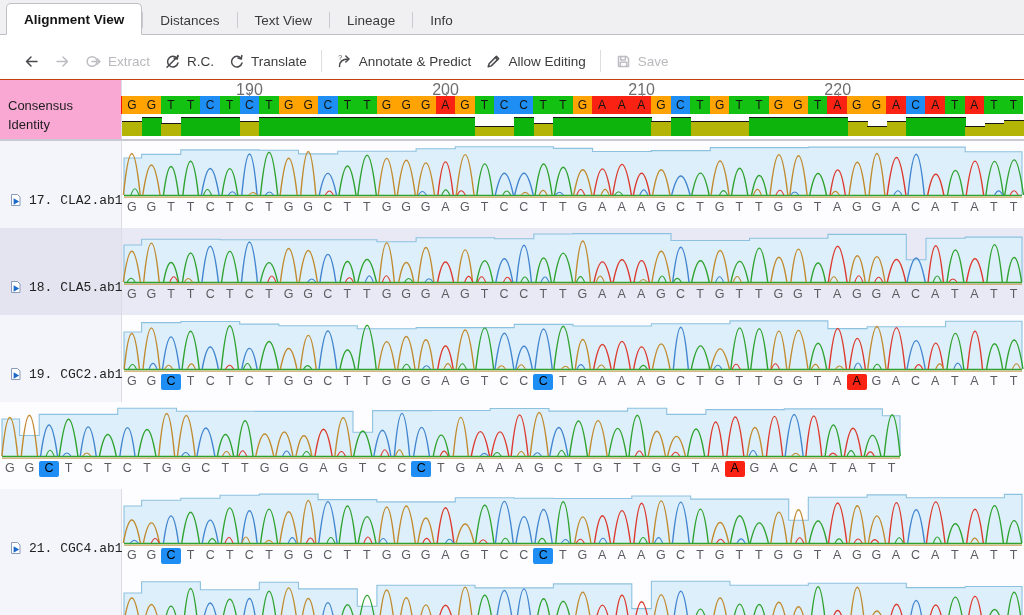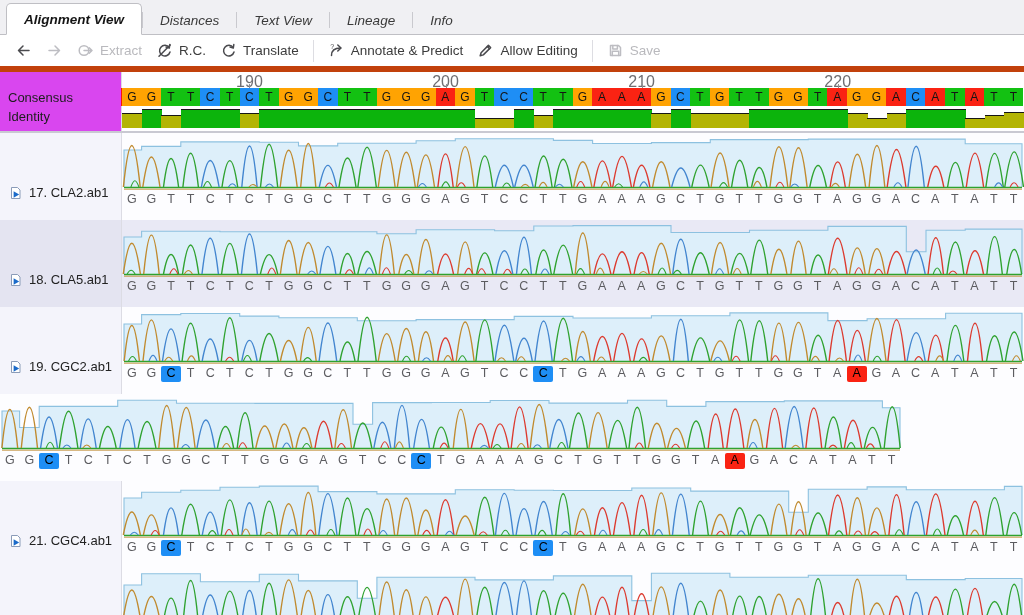--- a/index.html
+++ b/index.html
@@ -1,56 +1,56 @@
 <!DOCTYPE html>
 <html><head>
 <meta charset="utf-8">
 <style>
   html,body{margin:0;padding:0;background:#fff;}
   #app{width:1024px;height:615px;position:relative;overflow:hidden;background:#fff;
        font-family:"Liberation Sans",sans-serif;-webkit-user-select:none;user-select:none;}
 
   
   .tabstrip{height:35px;background:#f0f0f3;border-bottom:1px solid #bfbfc4;
-            display:flex;align-items:flex-end;padding-left:6px;box-sizing:border-box;font-style:italic;}
+            display:flex;align-items:flex-end;padding-left:6px;box-sizing:border-box;}
   .tab{height:27px;display:flex;align-items:center;padding:0 17px;font-size:13.5px;
        color:#3a3a3a;cursor:default;white-space:nowrap;}
   .tab.active{background:#fff;border:1px solid #bfbfc4;border-bottom:1px solid #fff;
        border-radius:5px 5px 0 0;font-weight:bold;color:#151515;height:30px;margin-bottom:-1px;}
   .tabsep{width:1px;height:16px;background:#c9c9ce;margin-bottom:6px;}
 
   
-  .toolbar{height:37px;background:#fff;border-bottom:6px solid #c2410c;display:flex;
-           align-items:center;padding:0 8px;box-sizing:border-box;}
+  .toolbar{height:37px;background:#fff;border-bottom:1px solid #c2410c;display:flex;
+           align-items:center;padding:0 16px;box-sizing:border-box;margin-top:8px;}
   .tbtn{display:flex;align-items:center;gap:6px;border:none;background:none;
         font-family:"Liberation Sans",sans-serif;font-size:13.5px;color:#3c3c3c;
         padding:4px 7px;cursor:pointer;white-space:nowrap;}
   .tbtn.disabled{color:#b9b9bd;cursor:default;}
   .tsep{width:1px;height:22px;background:#ddddE2;margin:0 7px;}
 
   
   .header{height:61px;display:flex;border-bottom:2px solid #c9c9d2;box-sizing:border-box;background:#fff;}
-  .hnames{width:122px;background:#d946ef;border-right:1px solid #dcdce4;box-sizing:border-box;
+  .hnames{width:122px;background:#f9a8d4;border-right:1px solid #dcdce4;box-sizing:border-box;
           padding:16px 0 14px 8px;font-size:13px;line-height:19px;color:#1d1d1d;}
   .hcontent{position:relative;width:902px;}
   .ruler{position:absolute;left:0;top:0;width:902px;height:15px;}
   .rlabel{position:absolute;top:1px;transform:translateX(-50%);font-size:16px;color:#6e6e72;}
   .rtick{position:absolute;top:12px;width:1px;height:4px;background:#8f8f94;}
   .consensus-strip{position:absolute;left:0;top:16px;height:18px;width:902px;display:flex;}
   .cbase{height:18px;line-height:18px;text-align:center;font-size:12px;color:#141414;
          box-sizing:border-box;flex:none;}
   .insert-marker{position:absolute;left:-1px;top:16px;width:2.5px;height:18px;background:#f8150a;}
   .identity-strip{position:absolute;left:0;top:35px;height:23px;width:902px;}
   .ibar{position:absolute;bottom:2px;border-top:1.5px solid #161616;box-sizing:border-box;}
 
   
   .row{display:flex;box-sizing:border-box;}
   .rowname{width:122px;border-right:1px solid #dcdce4;box-sizing:border-box;position:relative;}
-  .rowlabel{position:absolute;left:9px;top:52px;display:flex;align-items:center;gap:6px;
-            font-size:13px;color:#222;white-space:nowrap;}
+  .rowlabel{position:absolute;left:9px;top:52px;display:flex;gap:6px;
+            font-size:13px;color:#222;white-space:nowrap;font-family:Liberation Mono, monospace;}
   .rowcontent{position:relative;width:902px;}
   .rowcontent svg{position:absolute;left:0;top:3px;display:block;}
   .letters{position:absolute;left:0;top:59px;height:16px;width:902px;display:flex;}
   .lbase{flex:none;text-align:center;font-size:12.5px;line-height:15px;color:#5c5c60;}
   .lbase.mm{color:#000;border-radius:2px;}
 </style>
 </head>
 <body>
 
 <div id="app">

